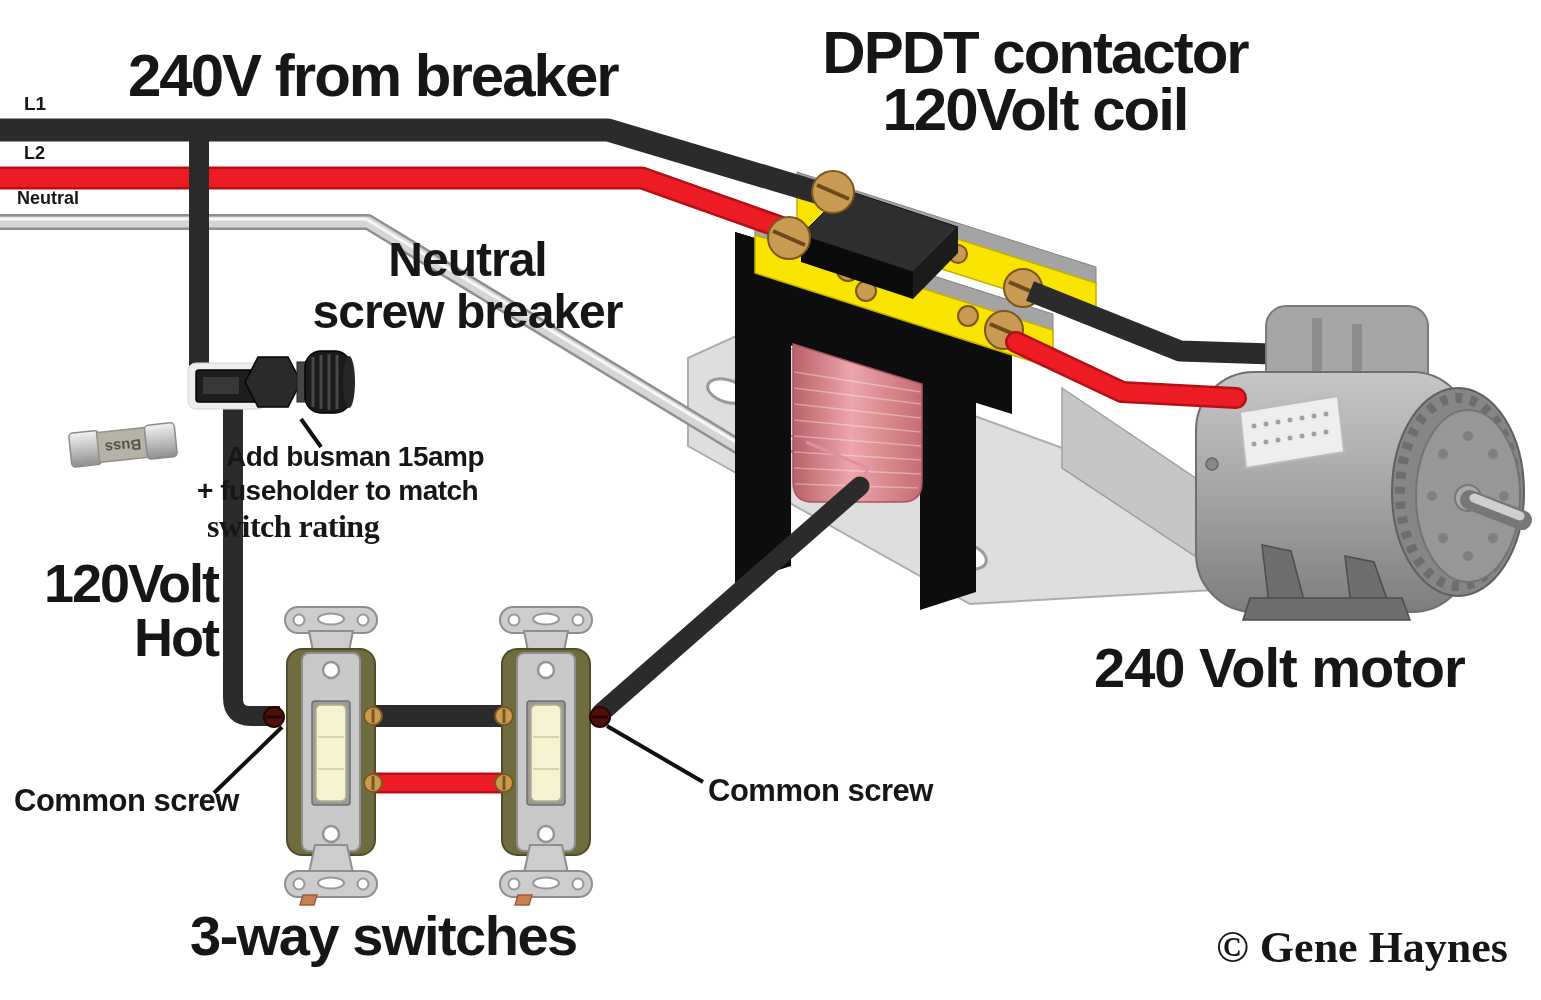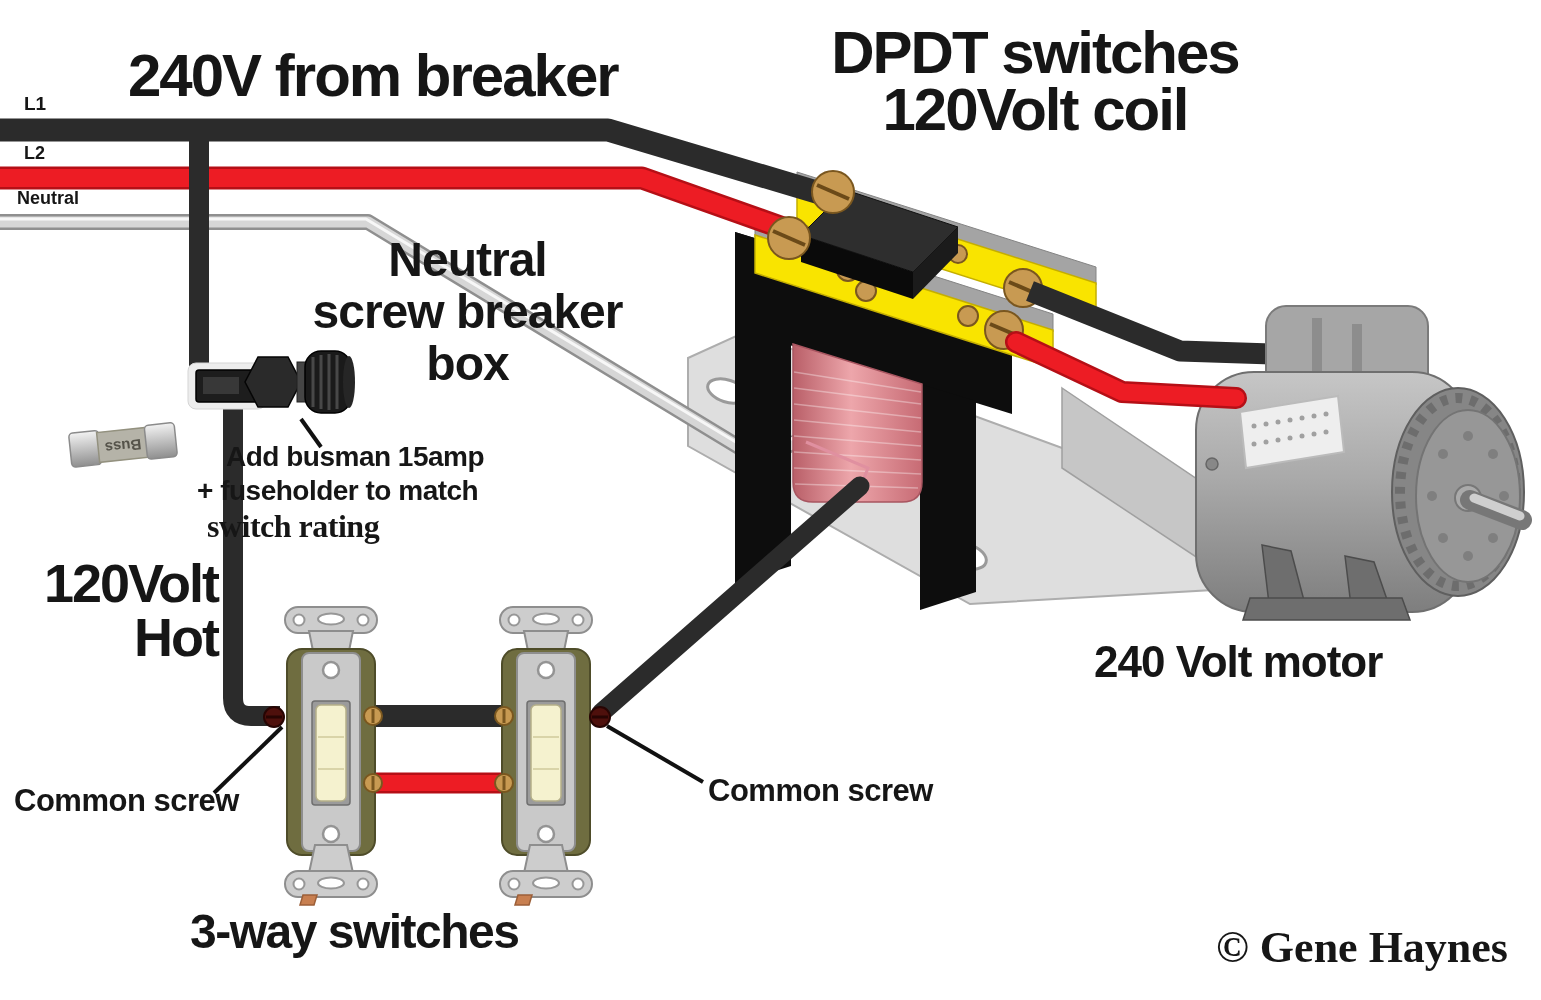--- a/index.html
+++ b/index.html
@@ -16,22 +16,22 @@
           letter-spacing:-2px;line-height:0.95;}
   .t-neunote{left:300px;top:234px;width:335px;text-align:center;font-size:48px;
           letter-spacing:-1px;line-height:1.08;}
   .t-fuse1{left:226px;top:443px;font-size:28px;letter-spacing:-0.5px;text-align:right;}
   .t-fuse2{left:197px;top:477px;font-size:28px;letter-spacing:-0.5px;}
   .t-fuse3{left:207px;top:510px;font-size:32px;letter-spacing:-0.5px;font-family:Liberation Serif, serif;}
   .t-hot{left:30px;top:556px;width:188px;text-align:right;font-size:54px;
          letter-spacing:-2px;line-height:1.0;}
   .t-csl{left:14px;top:785px;font-size:31px;letter-spacing:-0.5px;}
   .t-csr{left:708px;top:775px;font-size:31px;letter-spacing:-0.5px;}
-  .t-3way{left:190px;top:908px;font-size:48px;letter-spacing:-1.5px;}
-  .t-motor{left:1094px;top:640px;font-size:44px;letter-spacing:-1px;}
+  .t-3way{left:190px;top:908px;font-size:56px;letter-spacing:-1.5px;}
+  .t-motor{left:1094px;top:640px;font-size:56px;letter-spacing:-1px;}
   .t-copy{left:1204px;top:926px;font-size:44px;font-family:"Liberation Serif",serif;margin-left:12px;}
   
   .w-black{stroke:var(--wire-black,#2b2b2b);fill:none;}
   .w-red{stroke:var(--wire-red,#ed1c24);fill:none;}
   .w-red-edge{stroke:#b50f16;fill:none;}
   .w-neu-edge{stroke:#8f8f8f;fill:none;}
   .w-neu{stroke:var(--wire-neutral,#d6d6d6);fill:none;}
   .w-neu-hi{stroke:#f7f7f7;fill:none;}
   .f-yellow{fill:var(--terminal-yellow,#f9e400);stroke:#c4ae00;stroke-width:1.5;}
   .f-rail{fill:#a4a4a4;stroke:#848484;stroke-width:1;}
@@ -292,28 +292,27 @@
   <path d="M 282 727 L 214 793" class="callout"></path>
   <path d="M 607 726 L 703 782" class="callout"></path>
 </svg>
 
 <div class="lbl t-240v">240V from breaker</div>
 <div class="lbl t-l1">L1</div>
 <div class="lbl t-l2">L2</div>
 <div class="lbl t-neu">Neutral</div>
 
 <div class="lbl t-dpdt">
-  <div>DPDT switches</div>
+  <div>DPDT contactor</div>
   <div>120Volt coil</div>
 </div>
 
 <div class="lbl t-neunote">
   <div>Neutral</div>
   <div>screw breaker</div>
-  <div>box</div>
 </div>
 
 <div class="lbl t-fuse1">Add busman 15amp</div>
 <div class="lbl t-fuse2">+ fuseholder to match</div>
 <div class="lbl t-fuse3">switch rating</div>
 
 <div class="lbl t-hot">
   <div>120Volt</div>
   <div>Hot</div>
 </div>

